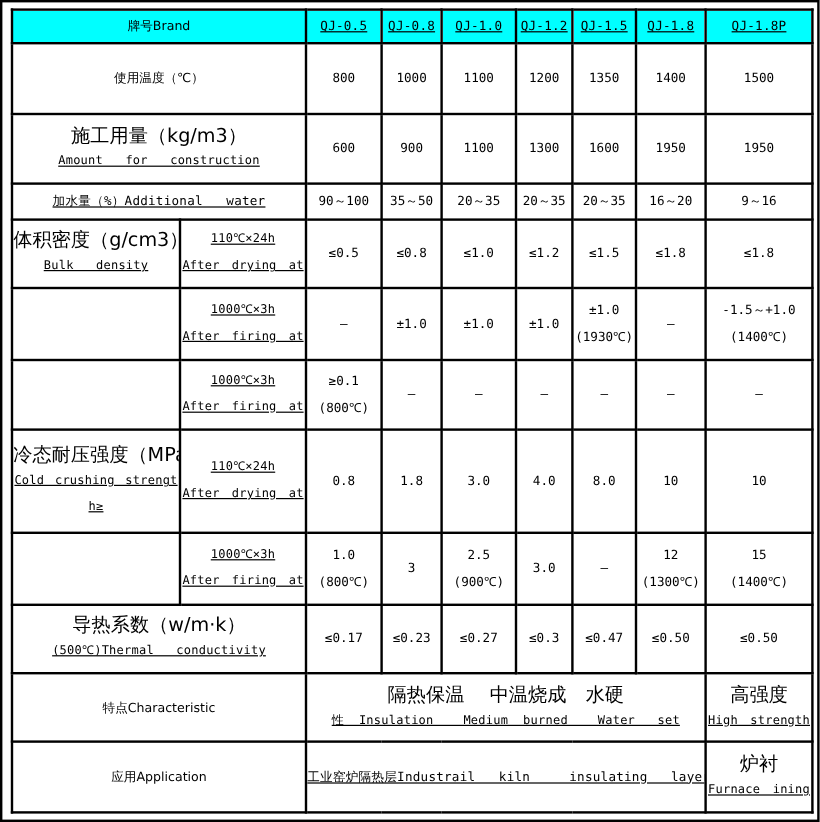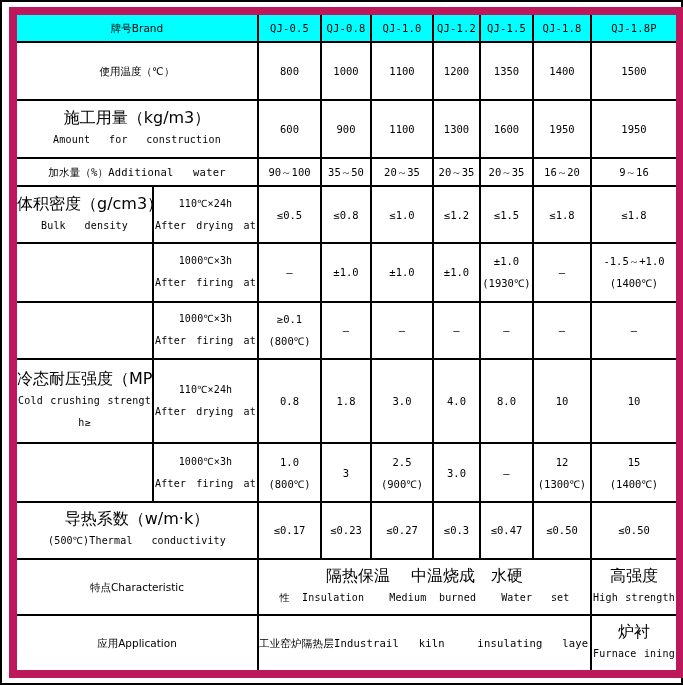--- a/index.html
+++ b/index.html
@@ -10,35 +10,35 @@
   }
   .frame {
     position: absolute; left: 0; top: 0; width: 679px; height: 681px;
     border: 2px solid #000; background: #fff;
   }
   table.spec {
     position: absolute; left: 9px; top: 7px;
     width: 667px; height: 671px;
     border-collapse: collapse;
     table-layout: fixed;
-    border: 8px solid #be185d;
+    border: 2px solid #be185d;
   }
   table.spec td {
     border: 2px solid #000;
     text-align: center;
     vertical-align: middle;
     padding: 0;
     font-size: 10.5px;
     line-height: 22px;
     overflow: hidden;
     white-space: nowrap;
   }
   tr.hdr td { background: #00ffff; height: 21px; line-height: 18px; }
   .zh { font-family: "DejaVu Sans", "Liberation Sans", sans-serif; font-size: 16px; }
-  .en { font-size: 10px; letter-spacing: 0.2px; }
+  .en { font-size: 10px; letter-spacing: 0.2px; text-decoration: underline; }
   .left { text-align: left !important; }
   .just { display: block; text-align: justify; text-align-last: justify; padding: 0 1px; }
   .line { display: block; }
 </style>
 </head>
 <body>
 
 <div class="frame"></div>
 
 <table class="spec">

